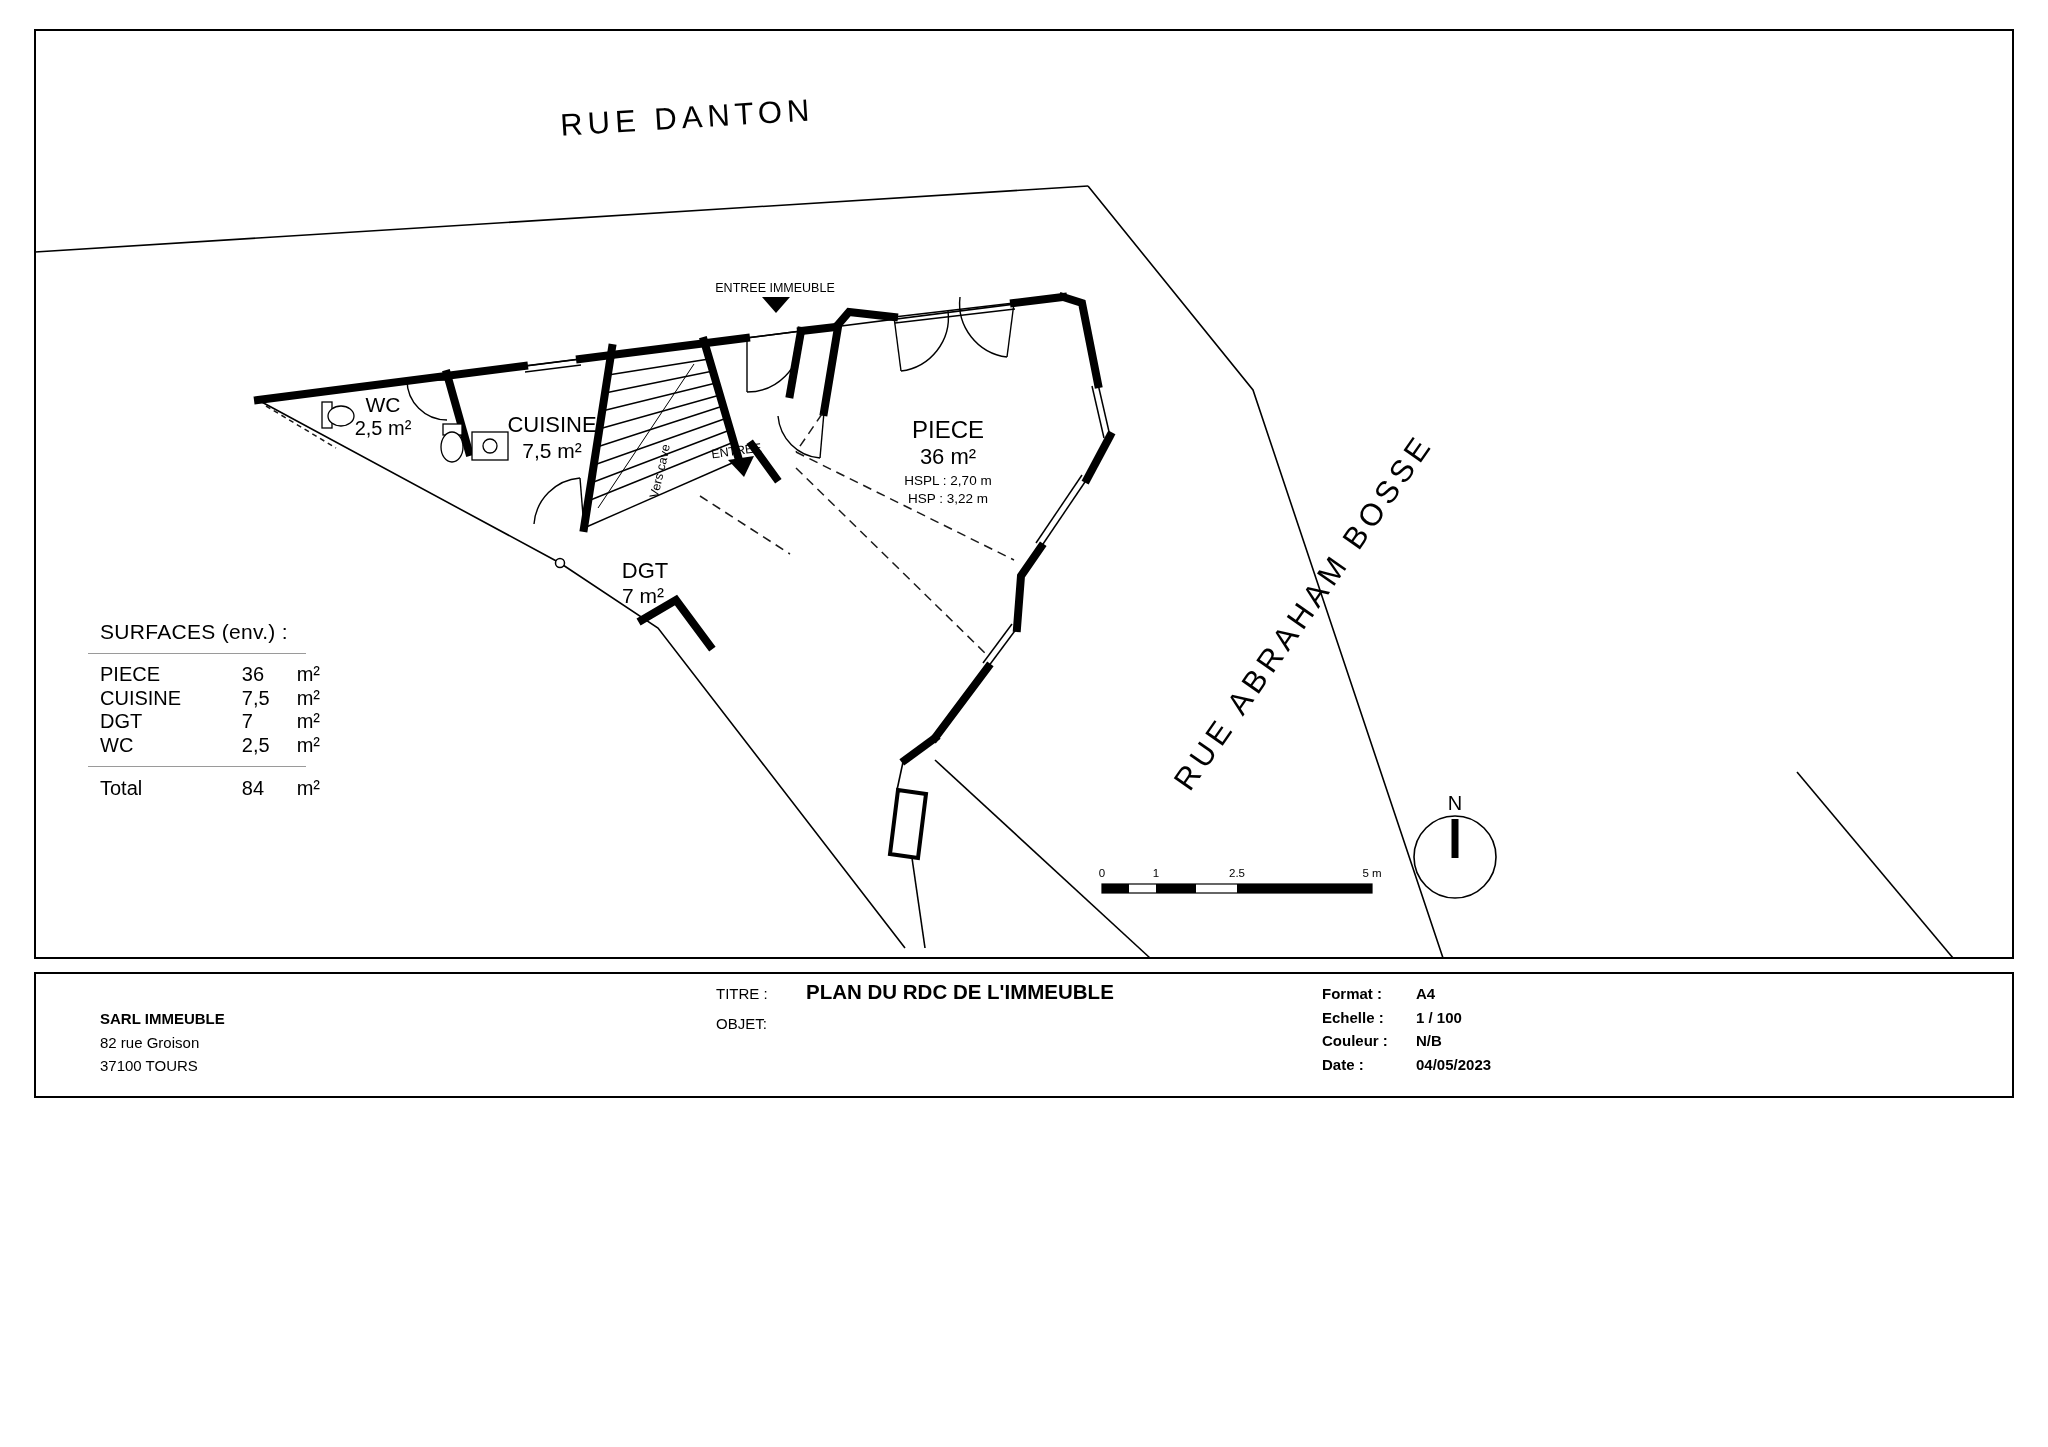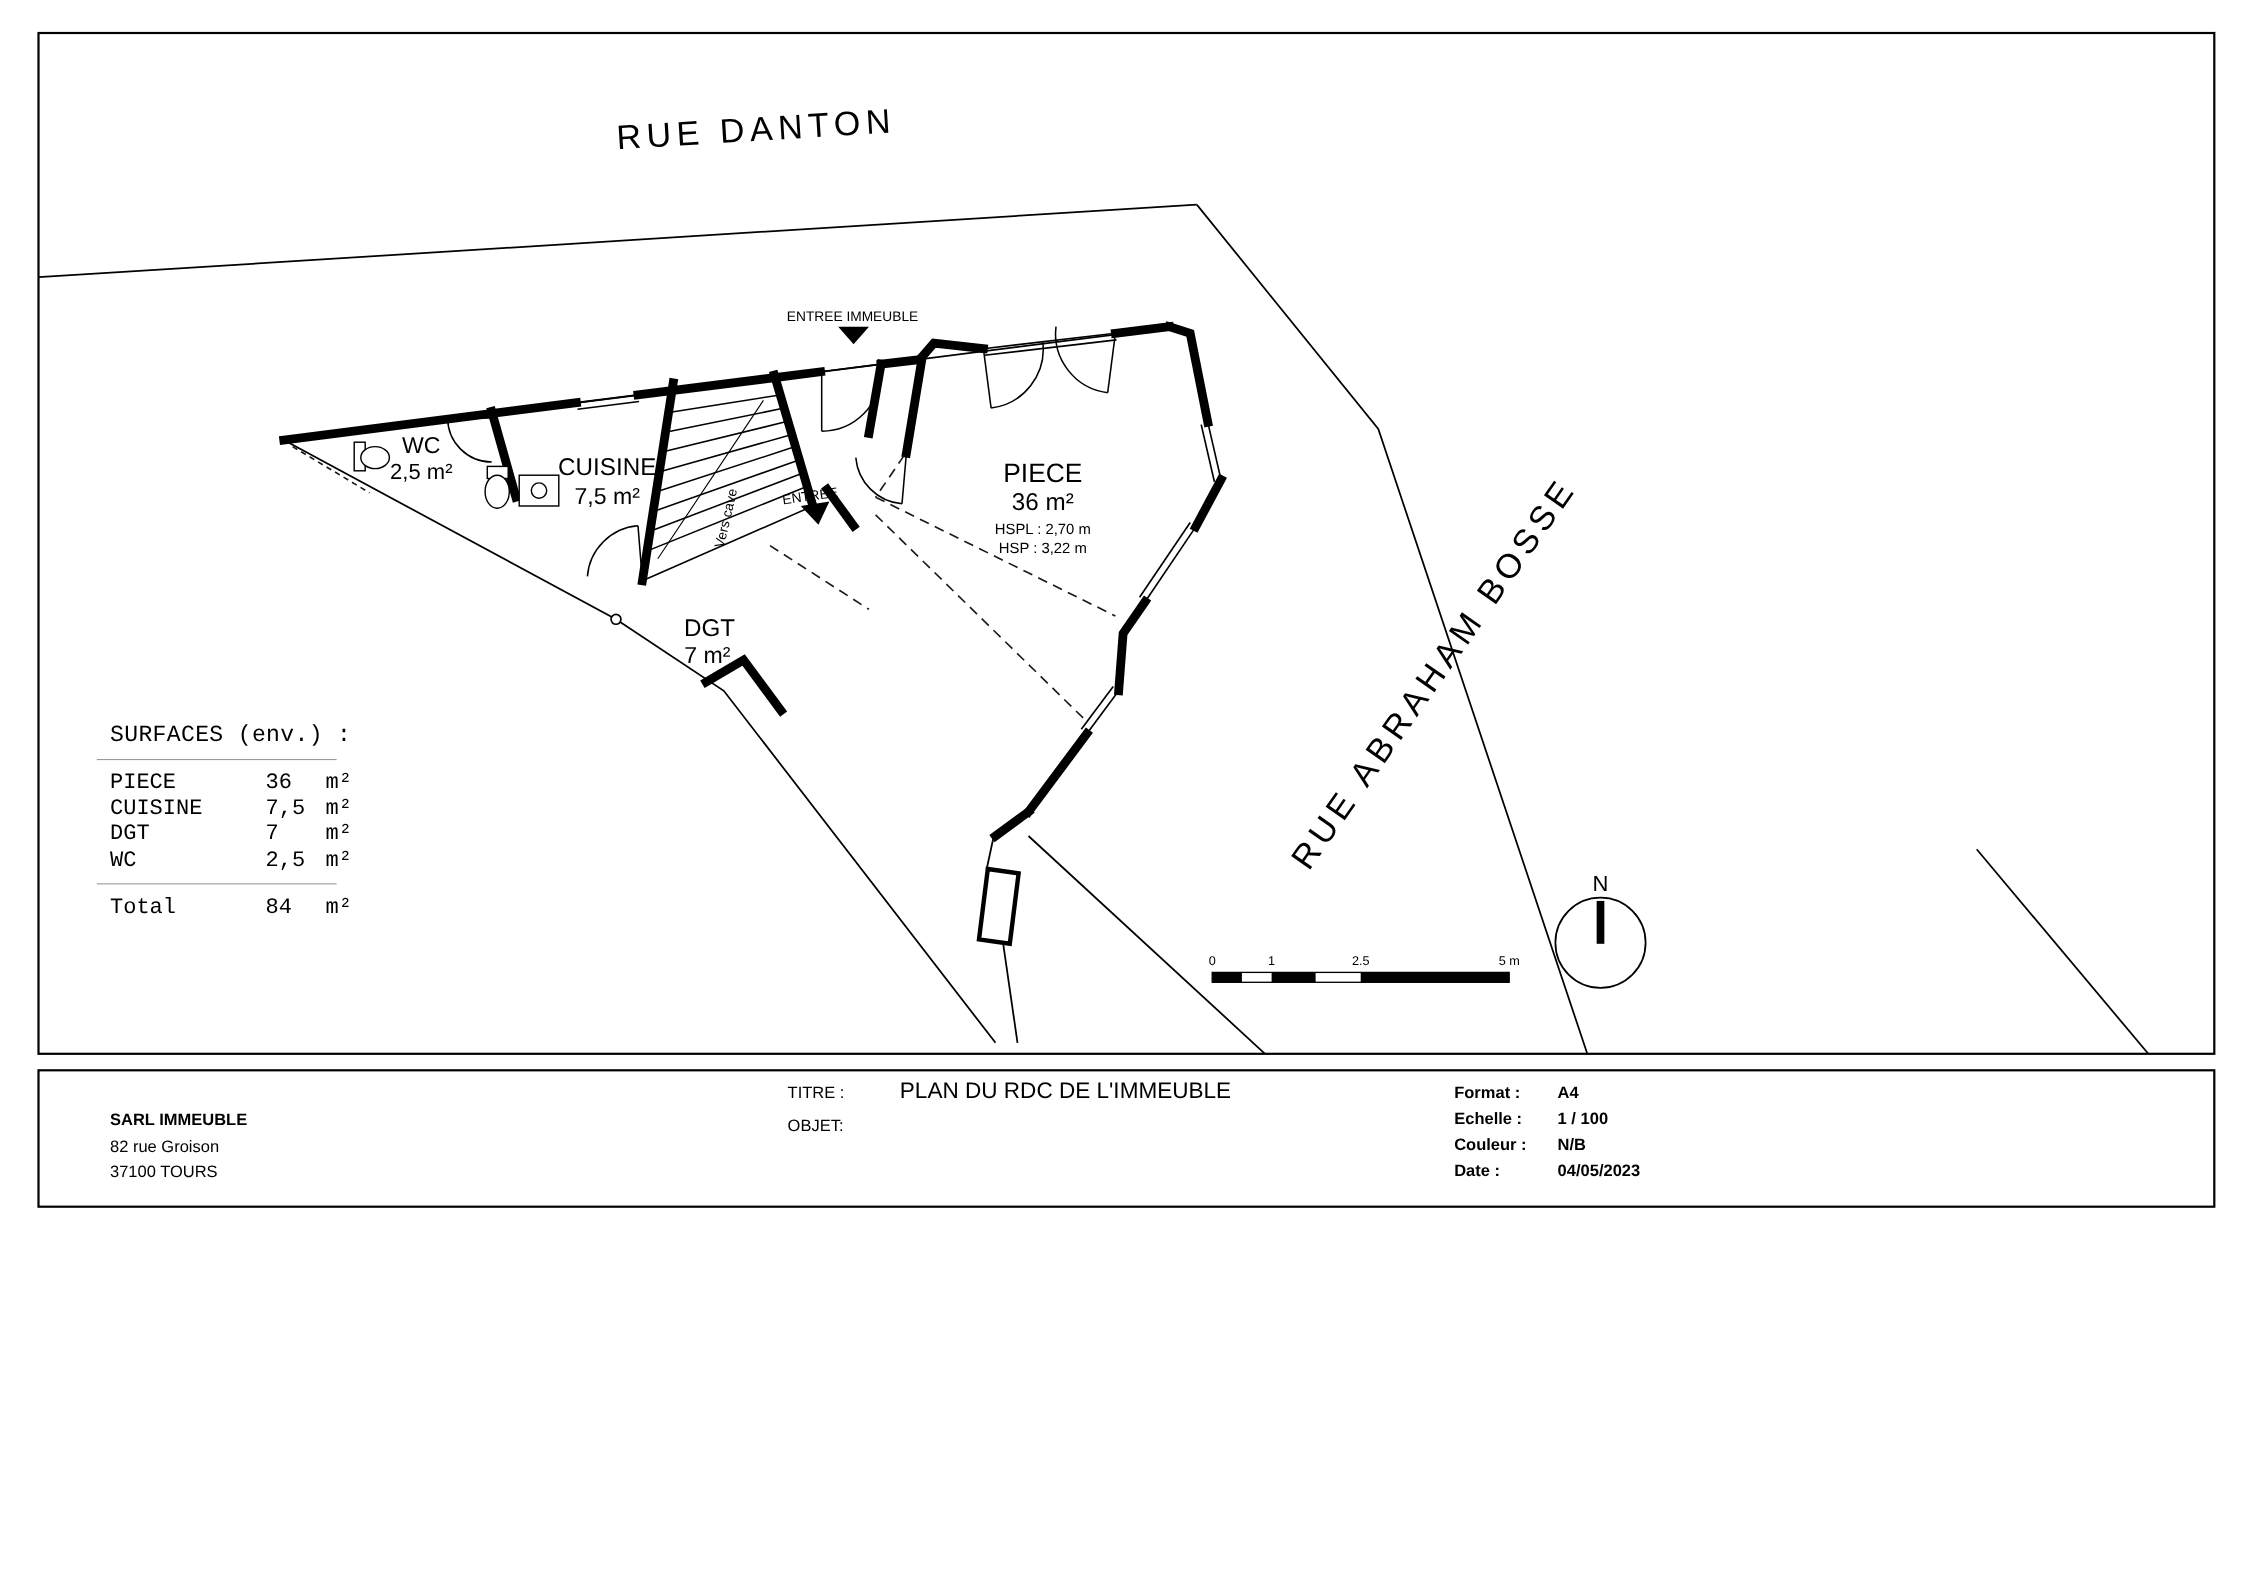--- a/index.html
+++ b/index.html
@@ -5,36 +5,36 @@
   * { margin:0; padding:0; box-sizing:border-box; }
   html,body { background:#ffffff; }
   .page {
     position:relative; width:2048px; height:1447px; background:#fff;
     font-family:"Liberation Sans", sans-serif; color:#000; overflow:hidden;
   }
   svg.plan { position:absolute; left:0; top:0; }
   svg.plan text { font-family:"Liberation Sans", sans-serif; fill:#000; }
 
   
-  .surfaces { position:absolute; left:100px; top:658px; width:220px;font-family:Liberation Mono, monospace; }
+  .surfaces { position:absolute; left:100px; top:620px; width:220px; }
   .surf-title { font-size:21px; letter-spacing:0.3px; }
   .surf-rule { border-top:1.5px solid #9a9a9a; margin:9px 0 9px -12px; width:218px; }
   .surf-row { display:flex; font-size:20px; line-height:23.5px; }
   .surf-row .s-name { width:110px; }
   .surf-row .s-val  { width:56px;margin-left:34px; }
   .surf-row .s-unit { flex:1; }
   .surf-total { margin-top:10px; }
 
   
   .tb { position:absolute; font-size:15px; line-height:23.5px; }
   .tb-company        { left:100px;  top:1007px; }
   .tb-company .co-name { font-weight:bold; }
   .tb-titre-label    { left:716px;  top:982px; }
   .tb-objet-label    { left:716px;  top:1012px; }
-  .tb-titre-value    { left:806px;  top:980px; font-size:20.5px; font-weight:normal;margin-left:12px; }
+  .tb-titre-value    { left:806px;  top:980px; font-size:20.5px; font-weight:bold; }
   .tb-objet-values   { left:806px;  top:1012px; }
   .tb-meta-labels    { left:1322px; top:982px; font-weight:bold; }
   .tb-meta-values    { left:1416px; top:982px; font-weight:bold; }
 </style>
 </head>
 <body>
 
 <div class="page">
 
   <svg class="plan" width="2048" height="1447" viewBox="0 0 2048 1447">

